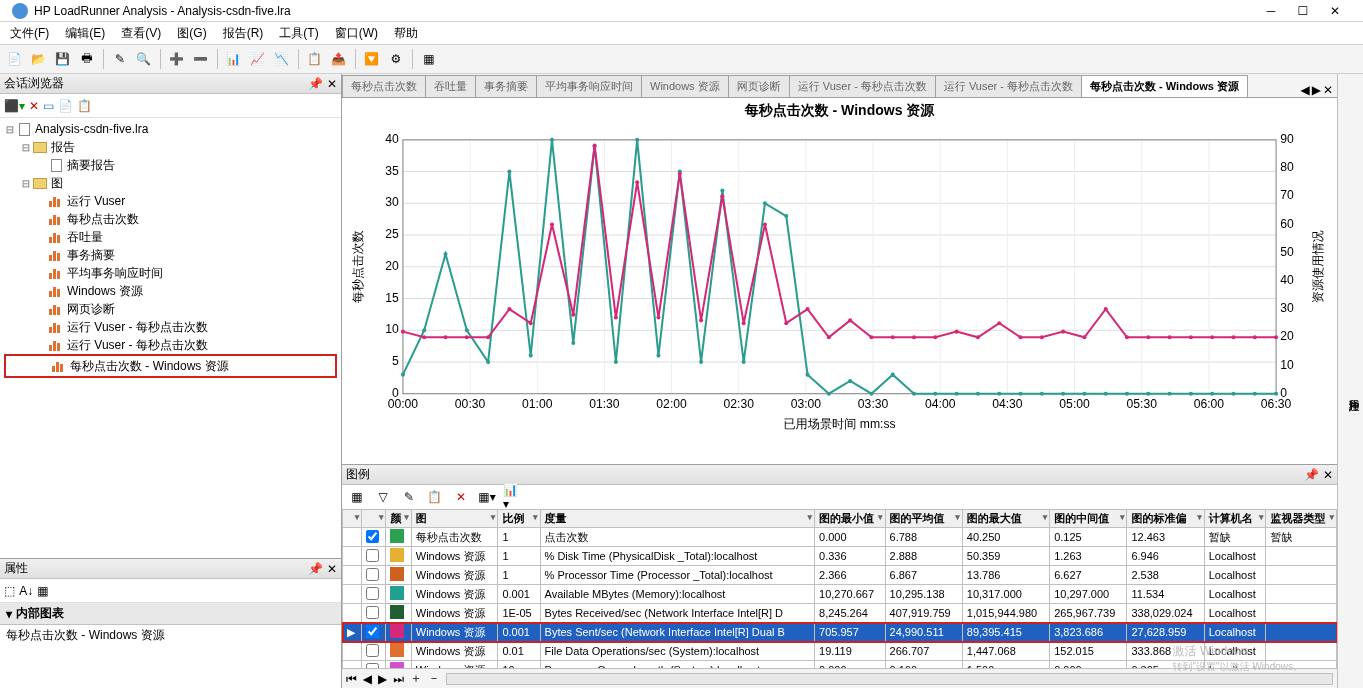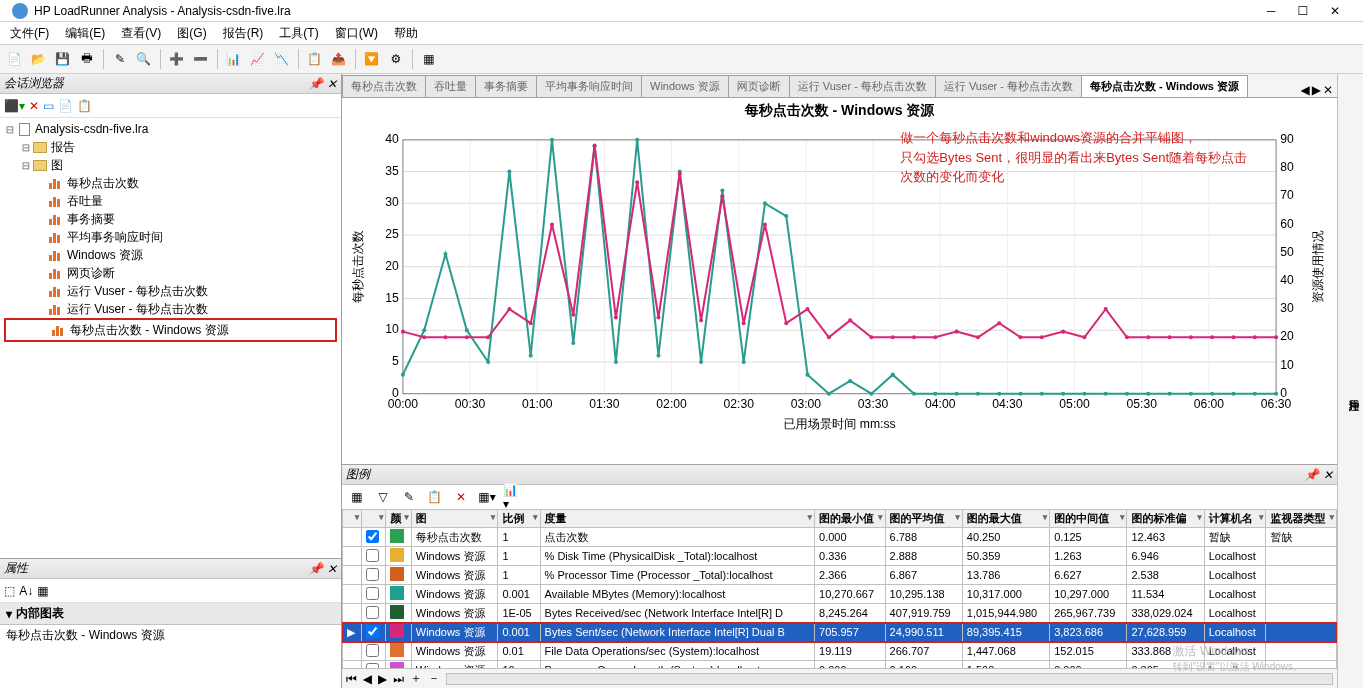--- a/index.html
+++ b/index.html
@@ -9,21 +9,21 @@
 .title-bar .title { flex: 1; }
 .win-btns { display: flex; gap: 16px; padding-right: 8px; }
 .win-btns span { width: 16px; text-align: center; cursor: default; }
 .menu-bar { height: 22px; display: flex; align-items: center; padding: 0 4px; gap: 4px; }
 .menu-bar span { padding: 2px 6px; }
 .toolbar { height: 30px; border-top: 1px solid #d0d0d0; border-bottom: 1px solid #d0d0d0; background: #f4f4f4; display: flex; align-items: center; padding: 0 4px; gap: 2px; }
 .tbtn { width: 22px; height: 22px; display: flex; align-items: center; justify-content: center; border: 1px solid transparent; }
 .tsep { width: 1px; height: 20px; background: #c0c0c0; margin: 0 3px; }
 .main { flex: 1; display: flex; overflow: hidden; }
 .left-pane { width: 342px; display: flex; flex-direction: column; border-right: 1px solid #a0a0a0; }
-.panel-hdr { height: 20px; background: linear-gradient(#f0f0f0,#e0e0e0); border-bottom: 1px solid #c0c0c0; display: flex; align-items: center; padding: 0 4px; font-size: 11px; font-style: italic; }
+.panel-hdr { height: 20px; background: linear-gradient(#f0f0f0,#e0e0e0); border-bottom: 1px solid #c0c0c0; display: flex; align-items: center; padding: 0 4px; font-size: 11px; }
 .panel-hdr .pin { margin-left: auto; }
 .mini-tb { height: 24px; display: flex; align-items: center; padding: 0 4px; gap: 4px; border-bottom: 1px solid #e0e0e0; }
 .tree { flex: 1; overflow: auto; padding: 2px 4px; }
 .tree-row { display: flex; align-items: center; height: 18px; white-space: nowrap; }
 .tree-row .exp { width: 12px; text-align: center; color: #666; font-size: 10px; }
 .tree-row .ic { width: 16px; height: 14px; margin-right: 3px; display: flex; align-items: center; justify-content: center; }
 .fold { background: #f0d070; border: 1px solid #c0a040; width: 14px; height: 11px; }
 .doc { background: #fff; border: 1px solid #888; width: 11px; height: 13px; }
 .chart-ic { width: 14px; height: 12px; display: flex; align-items: flex-end; gap: 1px; }
 .chart-ic i { width: 3px; background: #e07030; }
@@ -130,26 +130,44 @@
           </span>
           <span>Analysis-csdn-five.lra</span>
         </div>
         <div class="tree-row" style="padding-left: 16px;">
           <span class="exp">⊟</span>
           <span class="ic">
             <span class="fold"></span>
           </span>
           <span>报告</span>
         </div>
+        <div class="tree-row" style="padding-left: 32px;">
+          <span class="exp"></span>
+          <span class="ic">
+            <span class="doc"></span>
+          </span>
+          <span>摘要报告</span>
+        </div>
         <div class="tree-row" style="padding-left: 16px;">
           <span class="exp">⊟</span>
           <span class="ic">
             <span class="fold"></span>
           </span>
           <span>图</span>
+        </div>
+        <div class="tree-row" style="padding-left: 32px;">
+          <span class="exp"></span>
+          <span class="ic">
+            <span class="chart-ic">
+              <i></i>
+              <i></i>
+              <i></i>
+            </span>
+          </span>
+          <span>运行 Vuser</span>
         </div>
         <div class="tree-row" style="padding-left: 32px;">
           <span class="exp"></span>
           <span class="ic">
             <span class="chart-ic">
               <i></i>
               <i></i>
               <i></i>
             </span>
           </span>
@@ -428,21 +446,20 @@
           <circle cx="815.1219512195122" cy="204.44444444444446" r="2" fill="#d62878"></circle>
           <circle cx="836.0975609756098" cy="204.44444444444446" r="2" fill="#d62878"></circle>
           <circle cx="857.0731707317074" cy="204.44444444444446" r="2" fill="#d62878"></circle>
           <circle cx="878.0487804878048" cy="204.44444444444446" r="2" fill="#d62878"></circle>
           <circle cx="899.0243902439024" cy="204.44444444444446" r="2" fill="#d62878"></circle>
           <circle cx="920" cy="204.44444444444446" r="2" fill="#d62878"></circle>
           <text x="20" y="135" text-anchor="middle" font-size="11" transform="rotate(-90 20 135)">每秒点击次数</text>
           <text x="965" y="135" text-anchor="middle" font-size="11" transform="rotate(-90 965 135)">资源使用情况</text>
           <text x="490" y="294" text-anchor="middle" font-size="11">已用场景时间 mm:ss</text>
         </svg>
-      <div class="annot" style="right:90px; top:30px;" id="annot">做一个每秒点击次数和windows资源的合并平铺图，<br>只勾选Bytes Sent，很明显的看出来Bytes Sent随着每秒点击<br>次数的变化而变化</div>
     </div>
 
     <div class="legend-pane">
       <div class="panel-hdr">
           <span>图例</span>
           <span class="pin">📌 ✕</span>
         </div>
       <div class="legend-tb">
         <span class="tbtn">▦</span>
         <span class="tbtn">▽</span>

